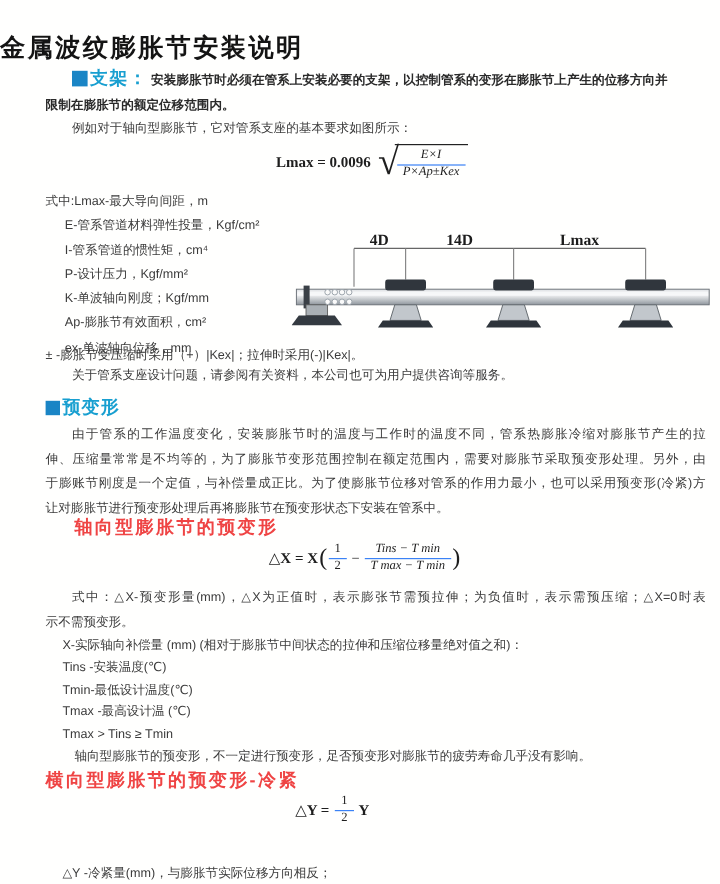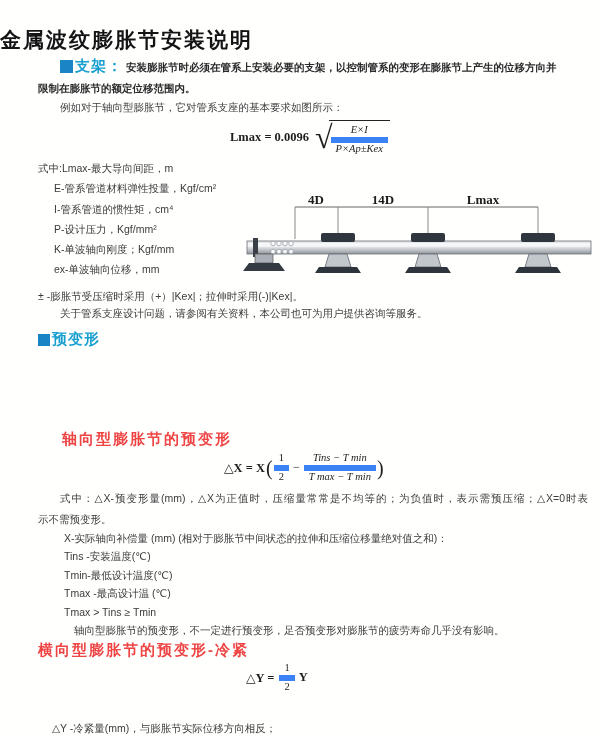--- a/index.html
+++ b/index.html
@@ -23,30 +23,30 @@
   .h-blue { color:#189fd0; font-weight:bold; font-size:15px; letter-spacing:1px; }
   .sec-head { font-size:15px; font-weight:bold; color:#189fd0; letter-spacing:1px; }
   .sub-head { font-size:15px; font-weight:bold; color:#ef4444; letter-spacing:2px; }
   .b { font-weight:bold; color:#2a2a2a; }
   .indent { text-indent:22px; }
   .indent-sm { text-indent:10px; }
   .just { text-align:justify; text-align-last:justify; }
   .nowrap { white-space:nowrap; }
   .defs div { height:20.3px; }
   .defs .sub { padding-left:16px; }
-  .items div { height:18.4px;margin-left:12px; }
+  .items div { height:18.4px; }
   
   .formula {
     position:absolute; display:flex; align-items:center;
     font-family:"Liberation Serif","DejaVu Serif",serif; color:#1e1e1e;
   }
   .f-lhs { font-weight:bold; font-size:12.5px; white-space:nowrap; }
   .frac { display:inline-flex; flex-direction:column; text-align:center;
           font-size:10.5px; line-height:1.2; vertical-align:middle; }
-  .frac .num { border-bottom:6px solid #3b82f6; padding:0 5px; }
+  .frac .num { border-bottom:1px solid #3b82f6; padding:0 5px; }
   .frac .den { padding:0 5px; }
   .ital { font-style:italic; }
   .radical { font-size:32px; font-weight:400; line-height:0.8; margin:0 -4px 0 6px; color:#1e1e1e; }
   .under-rad { border-top:1.4px solid #222; padding:3px 2px 0 2px; }
   .paren { font-size:20px; font-weight:400; line-height:1; padding:0 1px; }
   .minus { font-size:12px; padding:0 4px; }
   
   .diagram { position:absolute; left:243px; top:193px; }
 </style>
 </head>
@@ -76,20 +76,21 @@
       </span>
     </span>
   </div>
 
   <div class="blk body-txt defs" style="top:158px; width:300px;">
     <div>式中:Lmax-最大导向间距，m</div>
     <div class="sub">E-管系管道材料弹性投量，Kgf/cm²</div>
     <div class="sub">I-管系管道的惯性矩，cm⁴</div>
     <div class="sub">P-设计压力，Kgf/mm²</div>
     <div class="sub">K-单波轴向刚度；Kgf/mm</div>
+    <div class="sub">Ap-膨胀节有效面积，cm²</div>
     <div class="sub">ex-单波轴向位移，mm</div>
   </div>
 
   <svg class="diagram" width="352" height="95" viewBox="0 0 352 95">
     <defs>
       <linearGradient id="pg" x1="0" y1="0" x2="0" y2="1">
         <stop offset="0" stop-color="#dfe2e5"></stop>
         <stop offset="0.35" stop-color="#f4f5f6"></stop>
         <stop offset="1" stop-color="#8f969d"></stop>
       </linearGradient>
@@ -139,40 +140,46 @@
     </g>
   </svg>
 
   <div class="blk body-txt" style="top:286px;">± -膨胀节受压缩时采用（+）|Kex|；拉伸时采用(-)|Kex|。</div>
   <div class="blk body-txt indent" style="top:303px;">关于管系支座设计问题，请参阅有关资料，本公司也可为用户提供咨询等服务。</div>
 
   <div class="abs" style="top:330px; left:38px;">
     <span class="sq small"></span><span class="sec-head">预变形</span>
   </div>
 
+  <div class="blk body-txt" style="top:352px; line-height:20.6px;">
+    <div class="just indent">由于管系的工作温度变化，安装膨胀节时的温度与工作时的温度不同，管系热膨胀冷缩对膨胀节产生的拉</div>
+    <div class="just">伸、压缩量常常是不均等的，为了膨胀节变形范围控制在额定范围内，需要对膨胀节采取预变形处理。另外，由</div>
+    <div class="just">于膨账节刚度是一个定值，与补偿量成正比。为了使膨胀节位移对管系的作用力最小，也可以采用预变形(冷紧)方</div>
+    <div>让对膨胀节进行预变形处理后再将膨胀节在预变形状态下安装在管系中。</div>
+  </div>
 
   <div class="abs sub-head" style="top:430px; left:62px;">轴向型膨胀节的预变形</div>
 
   <div class="formula" style="top:452px; left:224px;">
     <span class="f-lhs">△X = X</span>
     <span class="paren">(</span>
     <span class="frac">
       <span class="num">1</span>
       <span class="den">2</span>
     </span>
     <span class="minus">−</span>
     <span class="frac">
       <span class="num ital">Tins − T min</span>
       <span class="den ital">T max − T min</span>
     </span>
     <span class="paren">)</span>
   </div>
 
   <div class="blk body-txt" style="top:488px;">
-    <div class="just indent">式中：△X-预变形量(mm)，△X为正值时，压缩量常常是不均等的；为负值时，表示需预压缩；△X=0时表</div>
+    <div class="just indent">式中：△X-预变形量(mm)，△X为正值时，表示膨张节需预拉伸；为负值时，表示需预压缩；△X=0时表</div>
     <div>示不需预变形。</div>
   </div>
 
   <div class="abs body-txt items" style="top:528px; left:52px; width:536px;">
     <div>X-实际轴向补偿量 (mm) (相对于膨胀节中间状态的拉伸和压缩位移量绝对值之和)：</div>
     <div>Tins -安装温度(℃)</div>
     <div>Tmin-最低设计温度(℃)</div>
     <div>Tmax -最高设计温 (℃)</div>
     <div>Tmax &gt; Tins ≥ Tmin</div>
     <div class="indent-sm">轴向型膨胀节的预变形，不一定进行预变形，足否预变形对膨胀节的疲劳寿命几乎没有影响。</div>

